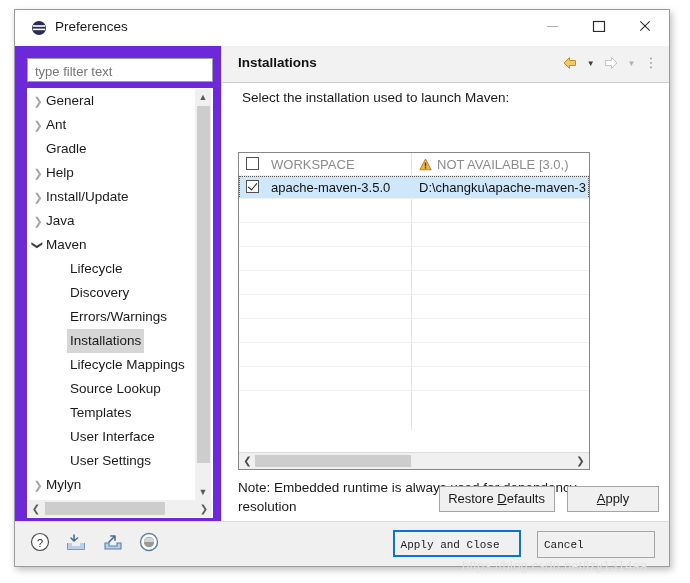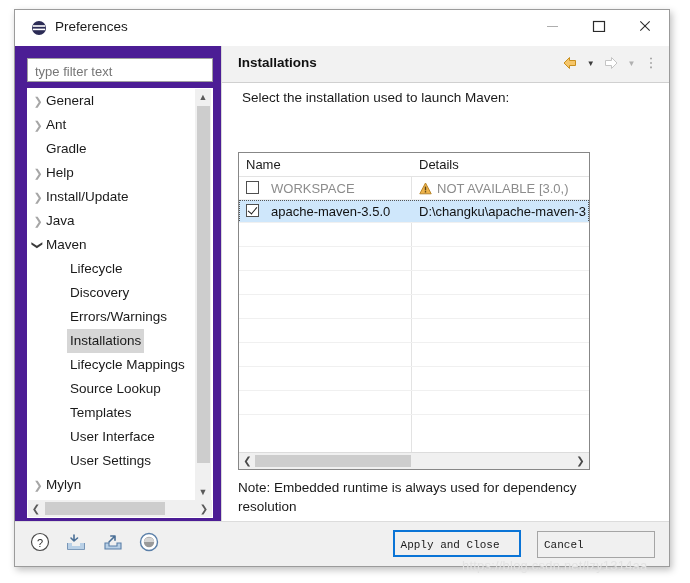--- a/index.html
+++ b/index.html
@@ -59,21 +59,21 @@
   .btn-min  { right: 92px; }
   .btn-max  { right: 46px; }
   .btn-close{ right: 0px; }
 
   
   .dlg-body {
     position: absolute;
     left: 0; right: 0;
     top: 36px;
     bottom: 0;
-    background: #4c1d95;
+    background: #6d28d9;
   }
 
   
   .left-pane {
     position: absolute;
     left: 12px;
     top: 12px;
     width: 186px;
     height: 460px;
   }
@@ -636,24 +636,20 @@
               </svg>
             </span>
             <span class="hdr-tool caret dim">▼</span>
             <span class="hdr-tool kebab">⋮</span>
           </div>
         </div>
 
         <div class="intro-text">Select the installation used to launch Maven:</div>
 
         <div class="tbl-wrap">
-          <div class="tbl-head">
-            <span class="th th-name">Name</span>
-            <span class="th th-details">Details</span>
-          </div>
           <div class="tbl-rows" id="table-rows">
             <div class="col-div"></div>
               <div class="trow dim">
                 <span class="cb"></span>
                 <span class="nm">WORKSPACE</span>
                 <span class="dt"><span class="warn-ico"><svg width="13" height="13" viewBox="0 0 13 13">
                       <path d="M6.5 1 L12.2 11.8 L0.8 11.8 Z" fill="#eeb34a" stroke="#b8852a" stroke-width="1" stroke-linejoin="round"></path>
                       <rect x="5.8" y="4.6" width="1.4" height="3.8" fill="#5a4415"></rect>
                       <rect x="5.8" y="9.1" width="1.4" height="1.4" fill="#5a4415"></rect>
                     </svg></span><span>NOT AVAILABLE [3.0,)</span></span>
@@ -677,20 +673,24 @@
           <div class="tbl-hscroll">
             <div class="arr arr-l">❮</div>
             <div class="thumb"></div>
             <div class="arr arr-r">❯</div>
           </div>
         </div>
 
 
         <div class="note-text">Note: Embedded runtime is always used for dependency resolution</div>
 
+        <div class="page-btns">
+          <button class="pbtn restore"><span>Restore </span><span class="mn">D</span><span>efaults</span></button>
+          <button class="pbtn apply"><span class="mn">A</span><span>pply</span></button>
+        </div>
       </div>
 
       <div class="footer">
         <div class="foot-icons">
           <span class="fico">
             <svg width="22" height="22" viewBox="0 0 22 22">
               <circle cx="11" cy="11" r="8.5" fill="#ffffff" stroke="#4a4a4a" stroke-width="1.2"></circle>
               <text x="11" y="15.5" font-size="11" font-family="Liberation Sans, sans-serif" text-anchor="middle" fill="#2a2a2a">?</text>
             </svg>
           </span>

